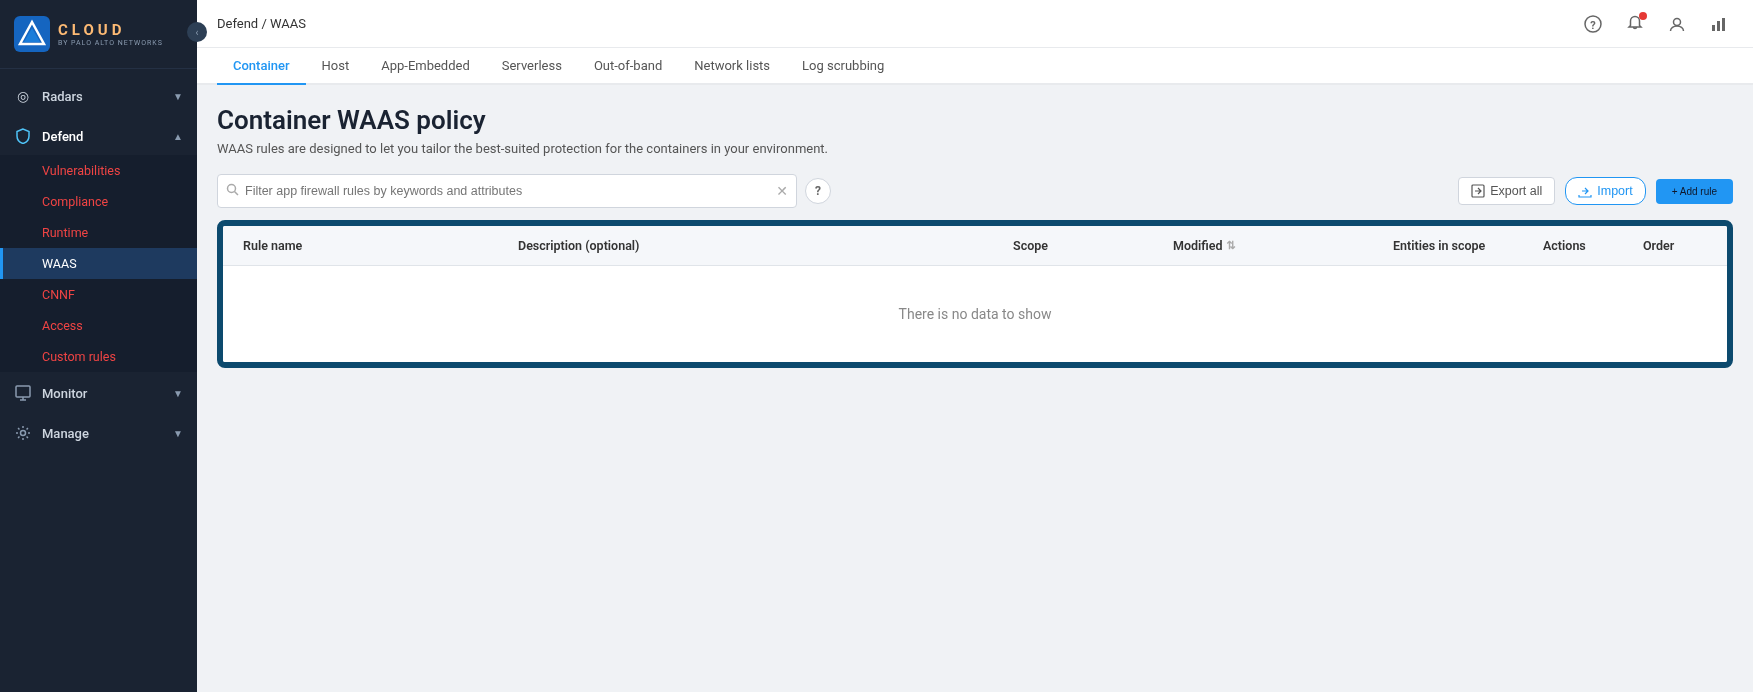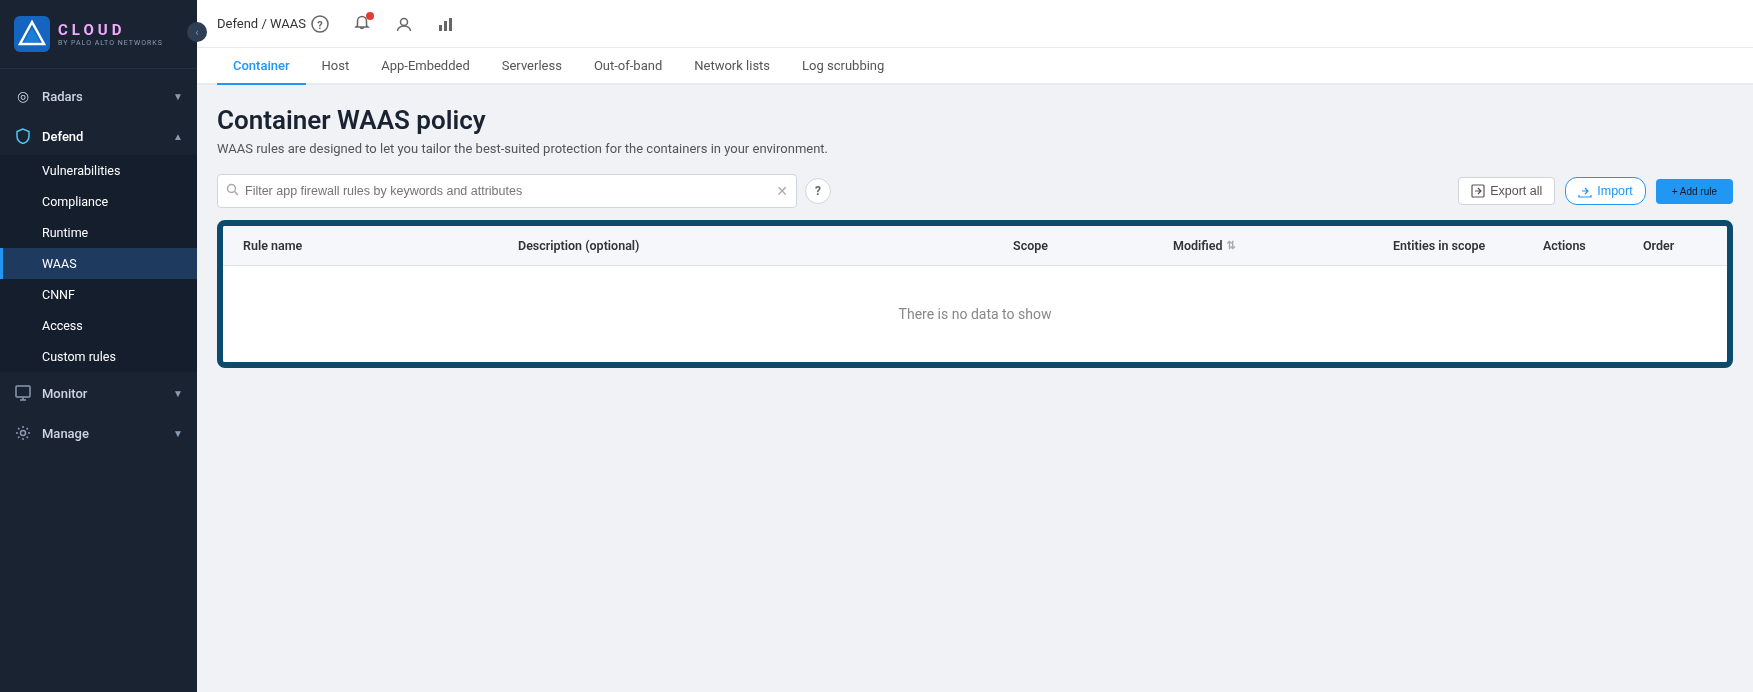--- a/index.html
+++ b/index.html
@@ -29,21 +29,21 @@
       margin-right: 8px;
     }
     .logo-text {
       display: flex;
       flex-direction: column;
     }
     .logo-title {
       font-size: 15px;
       font-weight: 700;
       letter-spacing: 4px;
-      color: #f0abfc;
+      color: #fdba74;
     }
     .logo-subtitle {
       font-size: 7px;
       color: #8a9bb0;
       letter-spacing: 1px;
     }
     .sidebar-collapse-btn {
       position: absolute;
       right: -10px;
       top: 22px;
@@ -83,21 +83,21 @@
     }
     .nav-section-header .chevron {
       margin-left: auto;
       font-size: 10px;
       color: #8a9bb0;
     }
     .nav-sub-items { background: #151e2d; }
     .nav-sub-item {
       padding: 8px 14px 8px 42px;
       cursor: pointer;
-      color: #ffffff;
+      color: #ef4444;
       font-size: 12.5px;
     }
     .nav-sub-item.active {
       color: #fff;
       background: #1e3a5f;
       border-left: 3px solid #2196f3;
       padding-left: 39px;
     }
     .defend-active > .nav-section-header { color: #fff; }
 
@@ -105,21 +105,21 @@
     .main-content {
       flex: 1;
       display: flex;
       flex-direction: column;
       background: #fff;
       overflow: hidden;
     }
     .topbar {
       display: flex;
       align-items: center;
-      justify-content: flex-start;
+      justify-content: space-between;
       padding: 0 20px;
       height: 48px;
       background: #fff;
       border-bottom: 1px solid #e8eaed;
     }
     .breadcrumb {
       font-size: 13px;
       color: #666;
     }
     .breadcrumb span { color: #333; }

